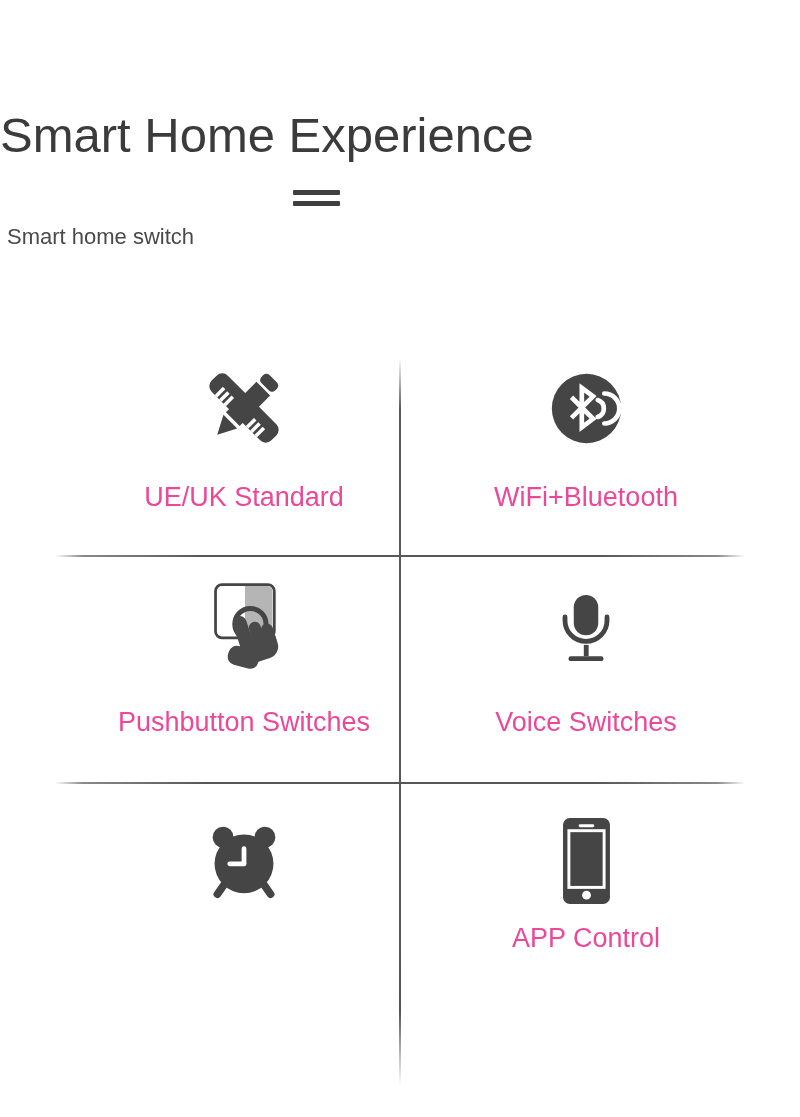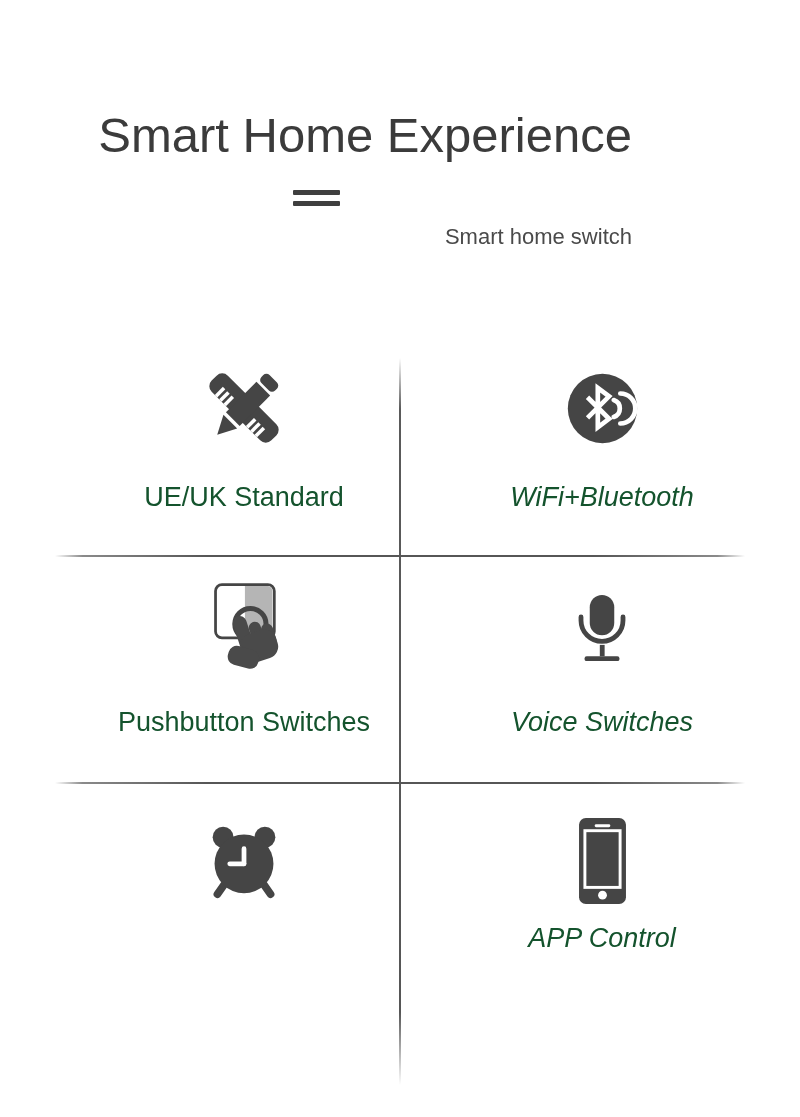--- a/index.html
+++ b/index.html
@@ -15,21 +15,21 @@
     font-family: "Liberation Sans", sans-serif;
     color: #3d3d3d;
   }
 
   
   .header {
     position: absolute;
     top: 106px;
     left: 0;
     width: 632px;
-    text-align: right;
+    text-align: left;
   }
   .title {
     margin: 0;
     font-size: 49px;
     line-height: 58px;
     font-weight: 300;
     letter-spacing: 0px;
     color: #3b3b3b;
   }
   .eq-divider {
@@ -71,39 +71,39 @@
   .hline-1 { top: 555px; }
   .hline-2 { top: 782px; }
 
   
   .cell {
     position: absolute;
     width: 340px;
     text-align: center;
   }
   .col-left  { left: 74px;  }
-  .col-right { left: 432px; font-style: italic; }
+  .col-right { left: 416px; }
   .row-1 { top: 362px; }
   .row-2 { top: 578px; }
   .row-3 { top: 816px; }
 
   .icon-box {
     display: flex;
     align-items: center;
     justify-content: center;
   }
   .row-1 .icon-box { height: 92px; }
   .row-2 .icon-box { height: 104px; }
   .row-3 .icon-box { height: 90px; }
 
   .feature-label {
     display: block;
     font-size: 27px;
     line-height: 32px;
-    color: #14532d;
+    color: #ec4899;
     font-weight: 400;
   }
   .row-1 .feature-label { margin-top: 27px; }
   .row-2 .feature-label { margin-top: 24px; }
   .row-3 .feature-label { margin-top: 16px; }
 
   svg { display: block; }
 </style>
 </head>
 <body>

